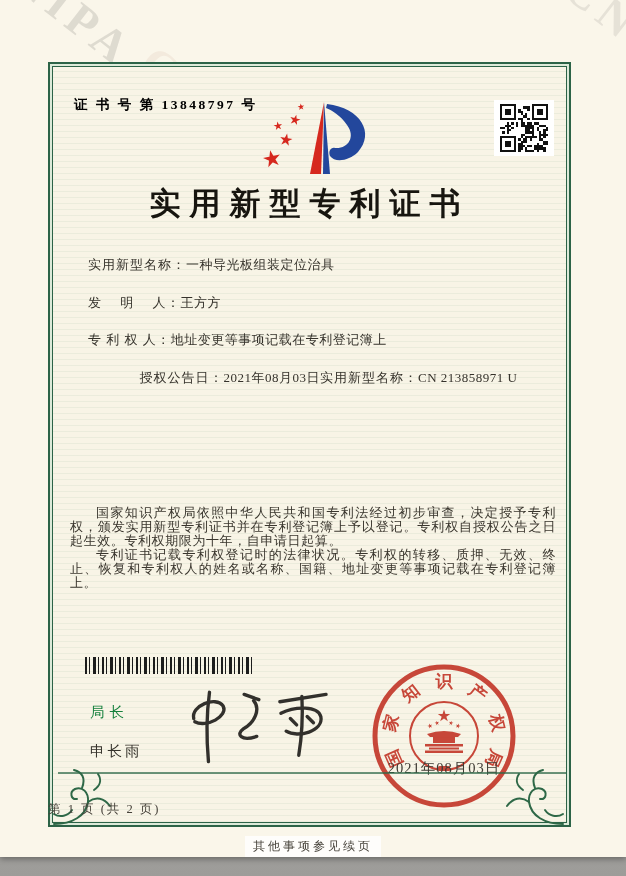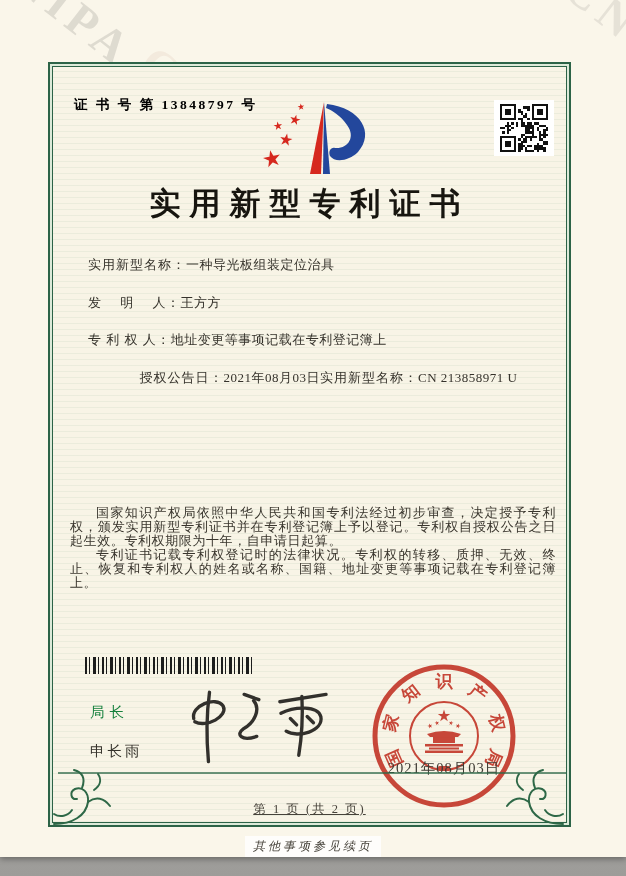--- a/index.html
+++ b/index.html
@@ -70,26 +70,26 @@
   .seal { position:absolute; left:369px; top:661px; width:150px; height:150px; opacity:.93; }
   .seal-date { position:absolute; left:360px; top:759px; width:168px; text-align:center;
     font-size:14.5px; letter-spacing:1px; color:#3d3a33; }
 
   .bottom-rule { position:absolute; left:58px; top:772px; width:508px; height:2px;
     background:#2e6847; opacity:.7; }
   .flourish { position:absolute; width:62px; height:60px; }
   .flourish-left  { left:50px;  top:766px; transform:scaleX(-1); }
   .flourish-right { left:505px; top:766px; }
 
-  .page-info { position:absolute; left:48px; top:801px; width:523px; text-align:center;
-    font-size:12.5px; letter-spacing:2px; color:#46423a;text-decoration:underline; }
+  .page-info { position:absolute; left:48px; top:801px; width:523px; text-align:left;
+    font-size:12.5px; letter-spacing:2px; color:#46423a; }
 
   .cont-note { position:absolute; left:0; top:836px; width:626px; text-align:center; }
   .cont-note span { display:inline-block; background:rgba(255,255,255,.8);
-    padding:2px 8px; font-size:12px; letter-spacing:3px; color:#46423a;font-style:italic; }
+    padding:2px 8px; font-size:12px; letter-spacing:3px; color:#46423a; }
 </style>
 </head>
 <body>
 
 <div class="viewport">
   <div class="page">
 
     <span class="wm wm1">CNIPA</span>
     <span class="wm wm2">CNIPA</span>
     <span class="wm wm3">CNIPA</span>

